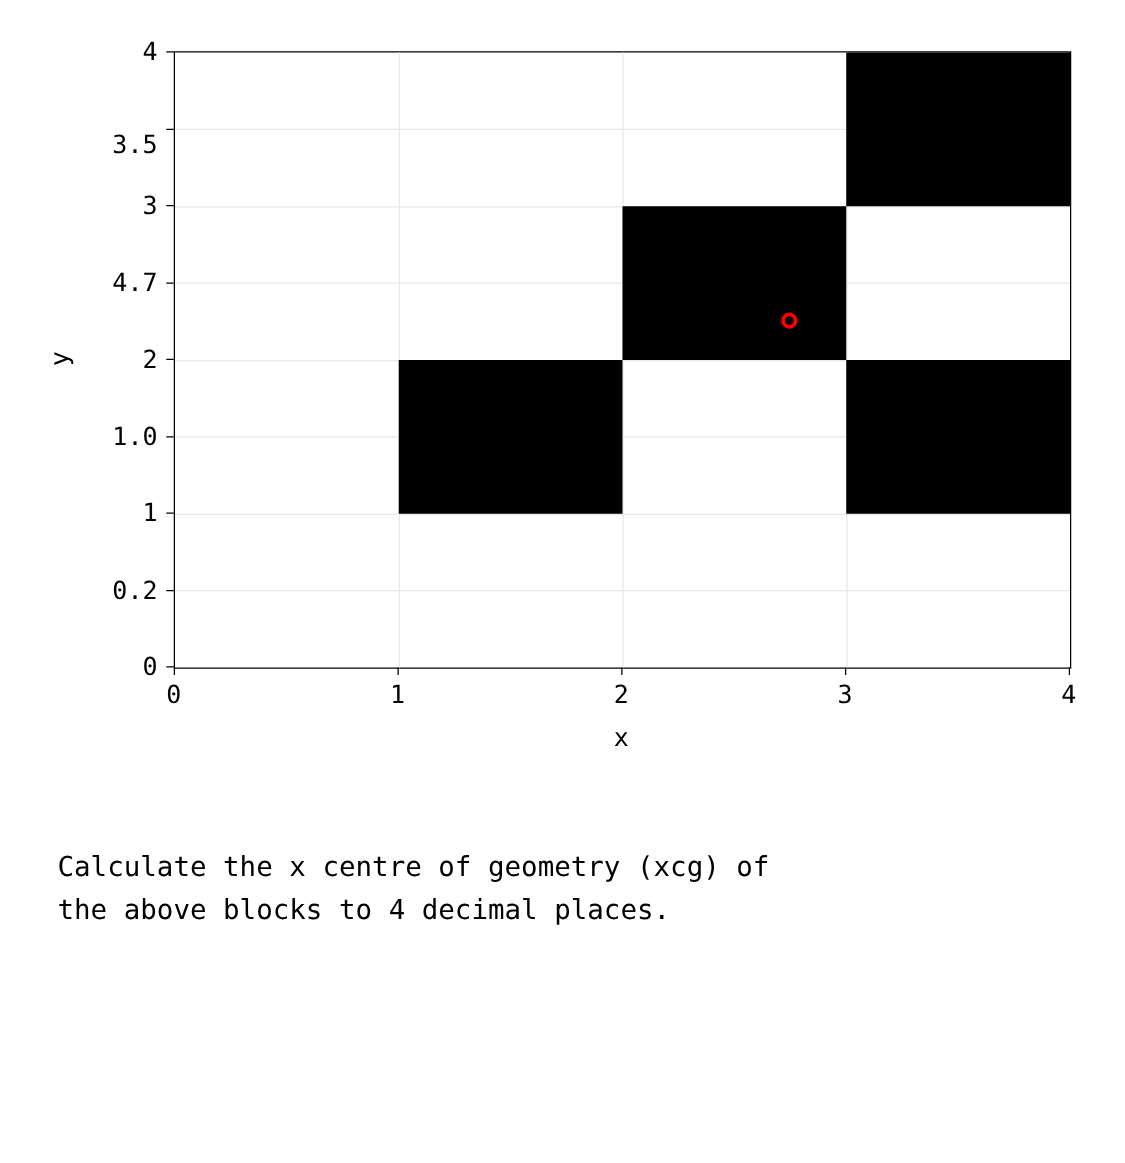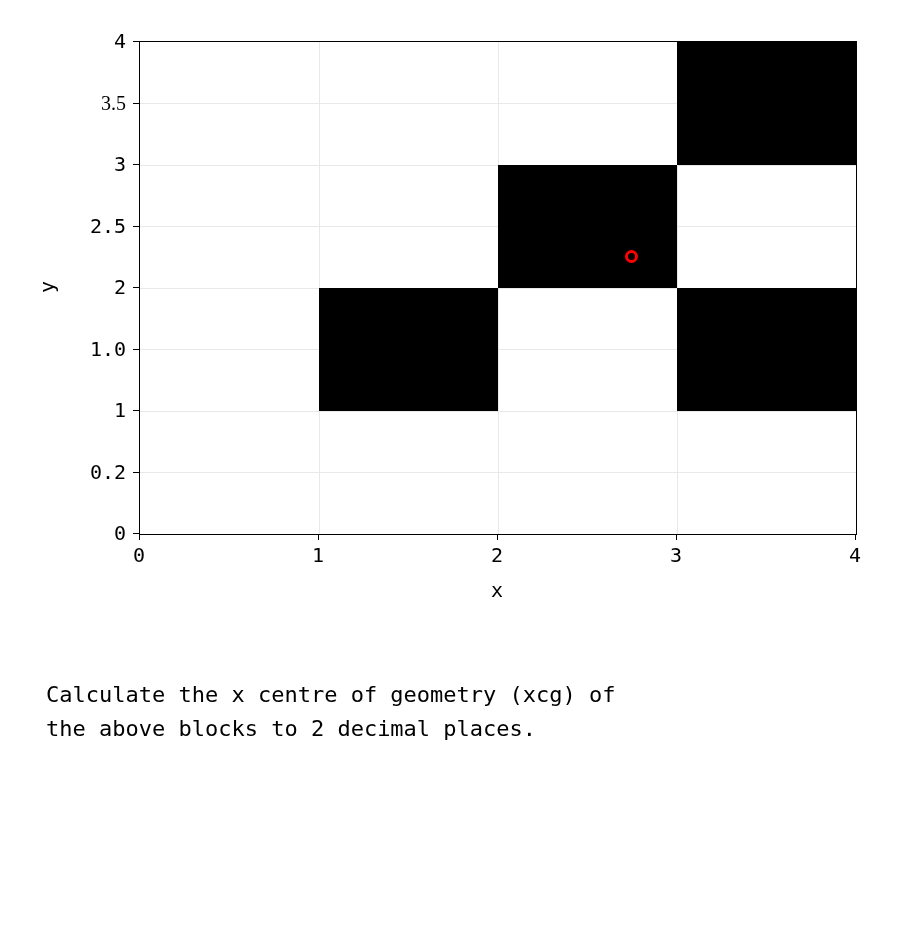--- a/index.html
+++ b/index.html
@@ -164,24 +164,24 @@
   <div class="tick-mark tick-y" style="top:164px;"></div>
   <div class="tick-mark tick-y" style="top:103px;"></div>
   <div class="tick-mark tick-y" style="top:41px;"></div>
 
   <div id="ytick-holder">
     <div class="tick-label tick-label-y" style="top:533px;">0</div>
     <div class="tick-label tick-label-y" style="top:472px;">0.2</div>
     <div class="tick-label tick-label-y" style="top:410px;">1</div>
     <div class="tick-label tick-label-y" style="top:349px;">1.0</div>
     <div class="tick-label tick-label-y" style="top:287px;">2</div>
-    <div class="tick-label tick-label-y" style="top:226px;">2.5</div>
+    <div class="tick-label tick-label-y" style="top:226px;">4.7</div>
     <div class="tick-label tick-label-y" style="top:164px;">3</div>
-    <div class="tick-label tick-label-y" style="top:103px;font-family:Liberation Serif, serif;">3.5</div>
+    <div class="tick-label tick-label-y" style="top:115px;">3.5</div>
     <div class="tick-label tick-label-y" style="top:41px;">4</div>
   </div>
 
   <div id="xlabel">x</div>
   <div id="ylabel">y</div>
 </div>
 
 <div id="question">Calculate the x centre of geometry (xcg) of
-the above blocks to 2 decimal places.</div>
+the above blocks to 4 decimal places.</div>
 
 </body></html>

